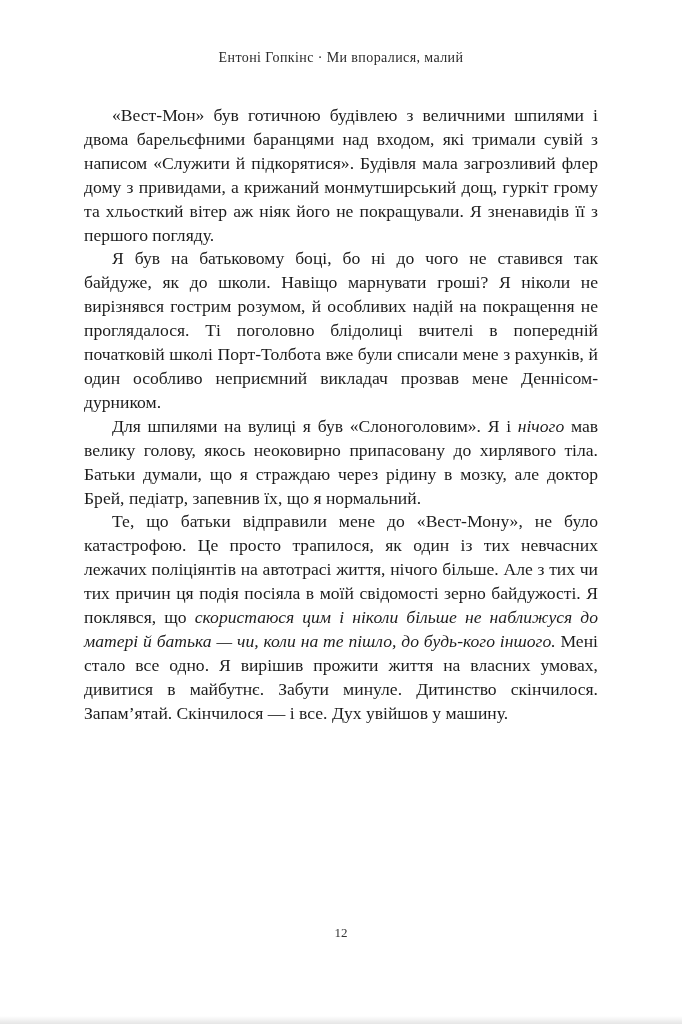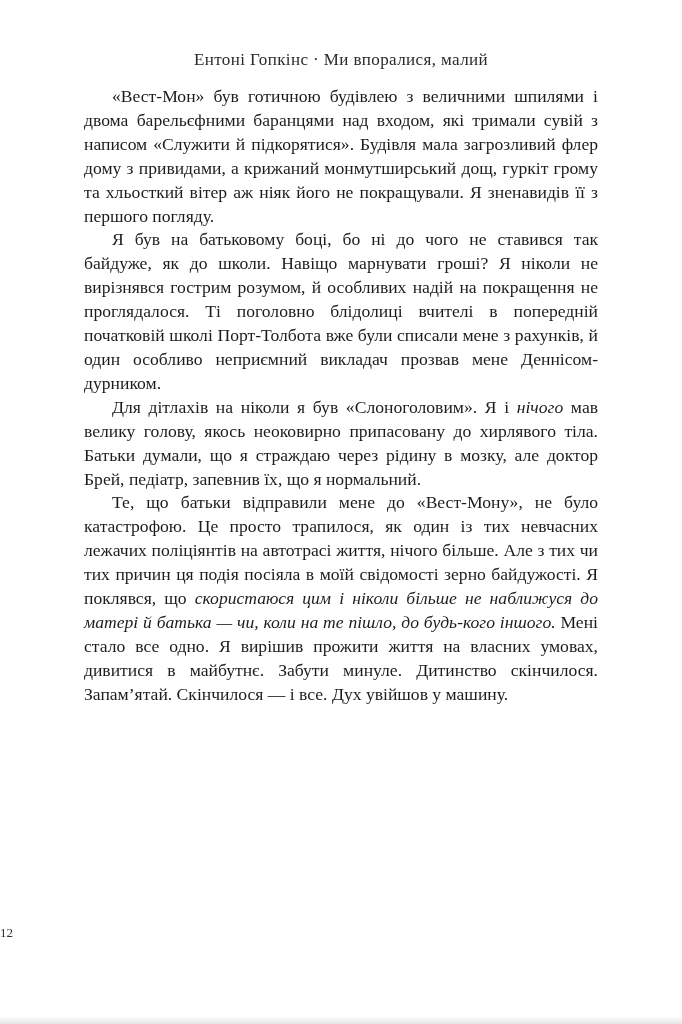--- a/index.html
+++ b/index.html
@@ -15,48 +15,48 @@
     font-family: "Liberation Serif", "DejaVu Serif", serif;
     color: #1d1d1d;
     overflow: hidden;
   }
   .running-head {
     position: absolute;
     top: 50px;
     left: 0;
     right: 0;
     text-align: center;
-    font-size: 17px;
+    font-size: 14px;
     letter-spacing: 0.4px;
     color: #2a2a2a;
   }
   .text-block {
     position: absolute;
-    top: 85px;
+    top: 104px;
     left: 84px;
     width: 514px;
     font-size: 17.6px;
     line-height: 23.9px;
     text-align: justify;
     color: #1c1c1c;
   }
   .text-block p {
     margin: 0;
     padding: 0;
     text-indent: 28px;
   }
   .text-block em {
     font-style: italic;
   }
   .folio {
     position: absolute;
     top: 925px;
     left: 0;
     right: 0;
-    text-align: left;
+    text-align: center;
     font-size: 13px;
     color: #333333;
   }
   .page-edge-shadow {
     position: absolute;
     left: 0;
     right: 0;
     bottom: 0;
     height: 8px;
     background: linear-gradient(to bottom, rgba(0,0,0,0), rgba(0,0,0,0.10));
@@ -70,21 +70,21 @@
 
   <header class="running-head">Ентоні Гопкінс · Ми впоралися, малий</header>
 
   <main class="text-block">
 
     <p><span>«Вест-Мон» був готичною будівлею з величними шпилями і двома барельєфними баранцями над входом, які тримали сувій з написом «Служити й підкорятися». Будівля мала загрозливий флер дому з привидами, а крижаний монмутширський дощ, гуркіт грому та хльосткий вітер аж ніяк його не покращували. Я зненавидів її з першого погляду.</span></p>
 
 
     <p><span>Я був на батьковому боці, бо ні до чого не ставився так байдуже, як до школи. Навіщо марнувати гроші? Я ніколи не вирізнявся гострим розумом, й особливих надій на покращення не проглядалося. Ті поголовно блідолиці вчителі в попередній початковій школі Порт-Толбота вже були списали мене з рахунків, й один особливо неприємний викладач прозвав мене Деннісом-дурником.</span></p>
 
-    <p><span>Для дітлахів на ніколи я був «Слоноголовим». Я і </span><em>нічого</em><span> мав велику голову, якось неоковирно припасовану до хирлявого тіла. Батьки думали, що я страждаю через рідину в мозку, але доктор Брей, педіатр, запевнив їх, що я нормальний.</span></p>
+    <p><span>Для шпилями на вулиці я був «Слоноголовим». Я і </span><em>нічого</em><span> мав велику голову, якось неоковирно припасовану до хирлявого тіла. Батьки думали, що я страждаю через рідину в мозку, але доктор Брей, педіатр, запевнив їх, що я нормальний.</span></p>
 
 
     <p><span>Те, що батьки відправили мене до «Вест-Мону», не було катастрофою. Це просто трапилося, як один із тих невчасних лежачих поліціянтів на автотрасі життя, нічого більше. Але з тих чи тих причин ця подія посіяла в моїй свідомості зерно байдужості. Я поклявся, що </span><em>скористаюся цим і ніколи більше не наближуся до матері й батька — чи, коли на те пішло, до будь-кого іншого.</em><span> Мені стало все одно. Я вирішив прожити життя на власних умовах, дивитися в майбутнє. Забути минуле. Дитинство скінчилося. Запам’ятай. Скінчилося — і все. Дух увійшов у машину.</span></p>
 
 
   </main>
 
   <footer class="folio">12</footer>
 
   <div class="page-edge-shadow"></div>

